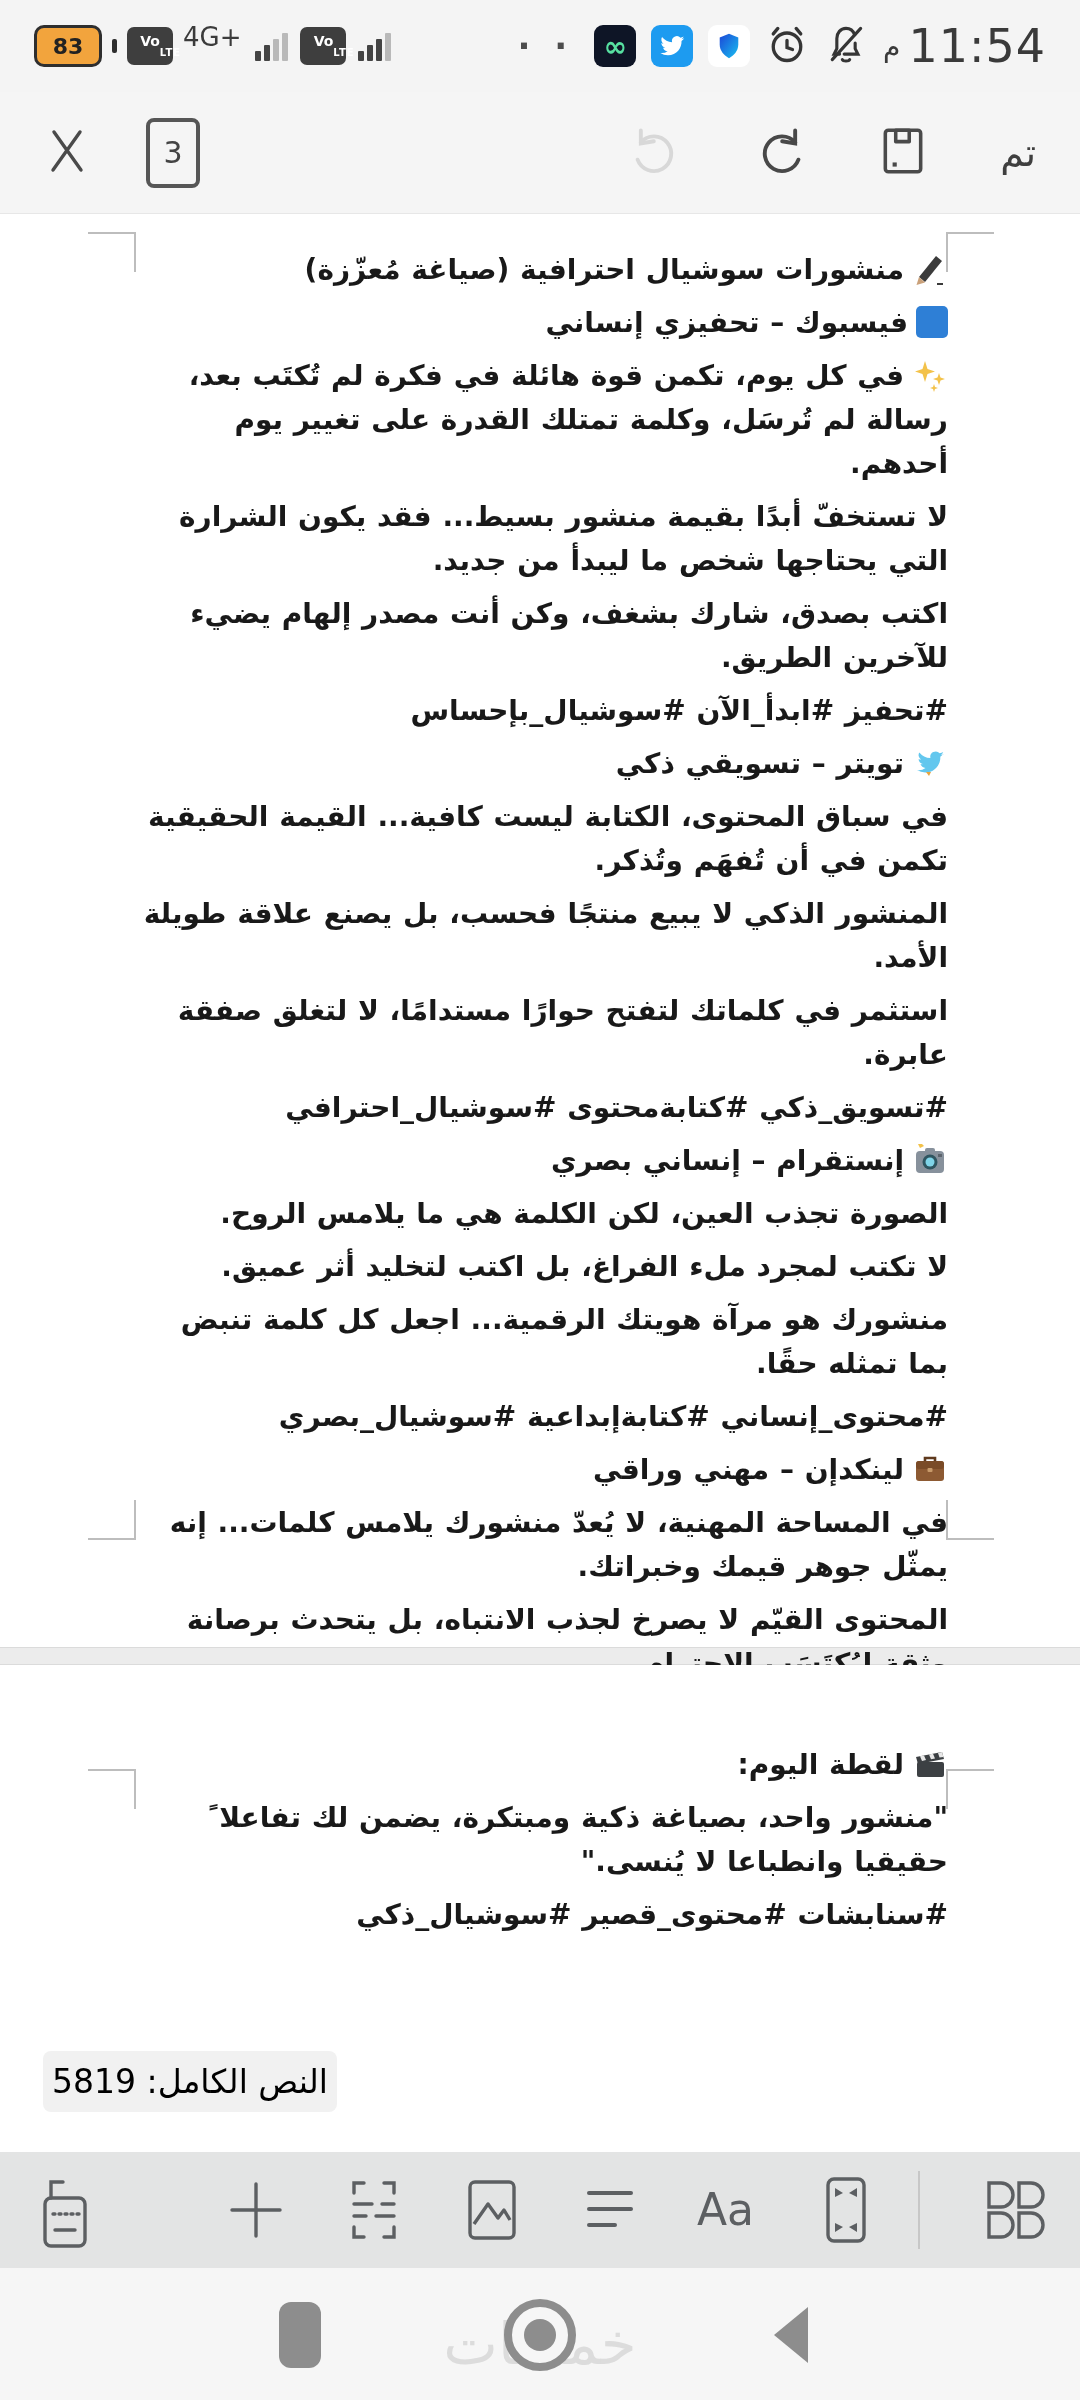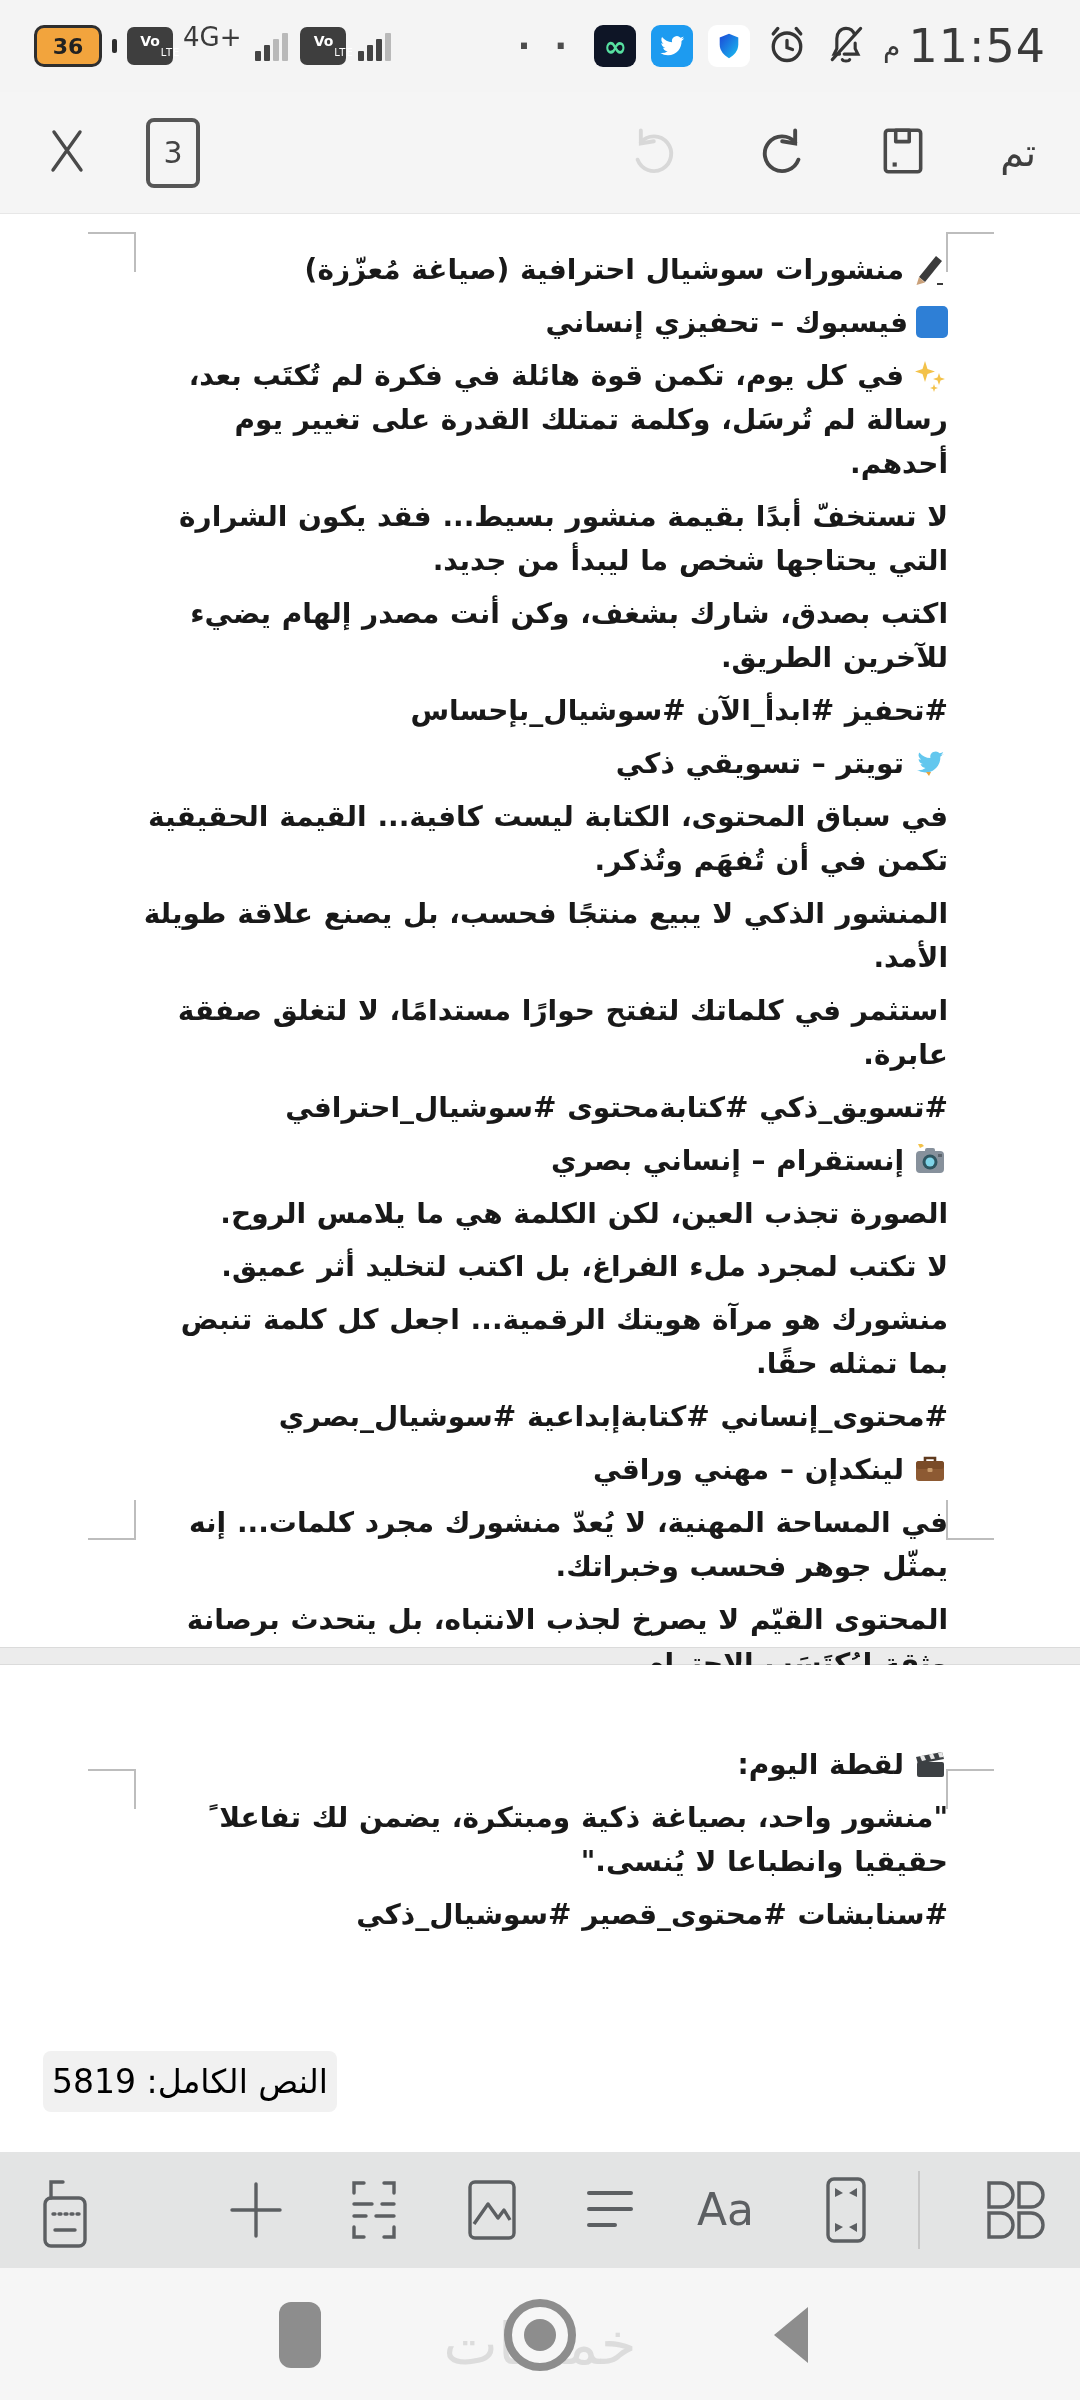--- a/index.html
+++ b/index.html
@@ -8,21 +8,21 @@
   
   .status-bar{height:92px;background:#f4f4f4;display:flex;align-items:center;padding:0 34px;box-sizing:border-box;}
   .sb-left{display:flex;align-items:center;gap:10px;}
   .battery{position:relative;width:62px;height:36px;border:3px solid #2e2e2e;border-radius:10px;
            background:#f2a43d;display:flex;align-items:center;justify-content:center;
            font-size:22px;font-weight:bold;color:#222;}
   .battery-cap{width:5px;height:14px;background:#2e2e2e;border-radius:2px;}
   .volte{width:46px;height:38px;background:#3e3e3e;border-radius:7px;color:#fff;display:flex;flex-direction:column;
          align-items:center;justify-content:center;line-height:1;}
   .volte .t{font-size:14px;font-weight:bold;}
-  .volte .b{font-size:10px;font-weight:normal;letter-spacing:1px;margin-left:41px;}
+  .volte .b{font-size:10px;font-weight:bold;letter-spacing:1px;margin-left:41px;}
   .net{font-size:26px;color:#3b3b3b;margin:-18px 2px 0 0;}
   .bars{display:flex;align-items:flex-end;gap:3px;height:30px;margin:0 2px;}
   .bars i{display:block;width:6px;border-radius:1px;background:#444;}
   .bars i.dim{background:#b9b9b9;}
   .sb-right{margin-left:auto;display:flex;align-items:center;gap:15px;}
   .dots{font-size:34px;color:#4c4c4c;letter-spacing:6px;font-weight:bold;line-height:0;margin-right:6px;}
   .app-tile{width:42px;height:42px;border-radius:9px;display:flex;align-items:center;justify-content:center;}
   .tile-inf{background:#0e1526;color:#57e0a1;font-size:28px;font-weight:bold;}
   .tile-tw{background:#1d9bf0;}
   .tile-shield{background:#ffffff;}
@@ -73,21 +73,21 @@
   .nav-back{left:730px;}
 </style>
 </head>
 <body>
 
 <div class="screen">
 
   <div class="status-bar">
     <div class="sb-left">
       <span class="battery">
-          <span>36</span>
+          <span>83</span>
         </span>
       <span class="battery-cap"></span>
       <span class="volte">
         <span class="t">Vo</span>
         <span class="b">LTE</span>
       </span>
       <span class="net">4G+</span>
       <span class="bars">
         <i style="height:10px"></i>
           <i style="height:16px"></i>
@@ -232,21 +232,21 @@
       <p class="p"><span>منشورك هو مرآة هويتك الرقمية... اجعل كل كلمة تنبض بما تمثله حقًا.</span></p>
       <p class="p"><span>#محتوى_إنساني #كتابةإبداعية #سوشيال_بصري</span></p>
 
       <p class="p"><span class="emo"><svg viewBox="0 0 36 36">
               <rect x="4" y="10" width="28" height="20" rx="3" fill="#8d5a33"></rect>
               <rect x="4" y="10" width="28" height="8" rx="3" fill="#7a4b27"></rect>
               <path d="M13 10 v-3 h10 v3" fill="none" stroke="#5f3a1e" stroke-width="2.6"></path>
               <rect x="15.5" y="17" width="5" height="4" rx="1" fill="#c89a6a"></rect>
             </svg></span><span>لينكدإن – مهني وراقي</span></p>
 
-      <p class="p"><span>في المساحة المهنية، لا يُعدّ منشورك مجرد كلمات... إنه يمثّل جوهر فحسب وخبراتك.</span></p>
+      <p class="p"><span>في المساحة المهنية، لا يُعدّ منشورك يلامس كلمات... إنه يمثّل جوهر قيمك وخبراتك.</span></p>
       <p class="p"><span>المحتوى القيّم لا يصرخ لجذب الانتباه، بل يتحدث برصانة وثقة ليُكتَسَب الاحترام.</span></p>
       <p class="p"><span>اكتب بهدف بناء شبكة علاقات قوية، وليس فقط لجمع الإعجابات العابرة.</span></p>
       <p class="p"><span>#كتابةمهنية #تسويق_محتوى #هوية_رقمية</span></p>
 
       <p class="p"><span class="emo"><svg viewBox="0 0 36 36">
               <path d="M18 3c-7 0-10 6-10 11v16l3.3-2.8 3.3 2.8 3.4-2.8 3.4 2.8 3.3-2.8L28 30V14c0-5-3-11-10-11z" fill="#f4f4f4" stroke="#c9c9c9" stroke-width="1.5"></path>
               <circle cx="14" cy="14" r="1.8" fill="#333"></circle>
               <circle cx="22" cy="14" r="1.8" fill="#333"></circle>
               <path d="M15 20c1.5 2 4.5 2 6 0-1 3-2 4-3 4s-2-1-3-4z" fill="#e86a8a"></path>
             </svg></span><span>سناب شات – سريع وملهم</span></p>

